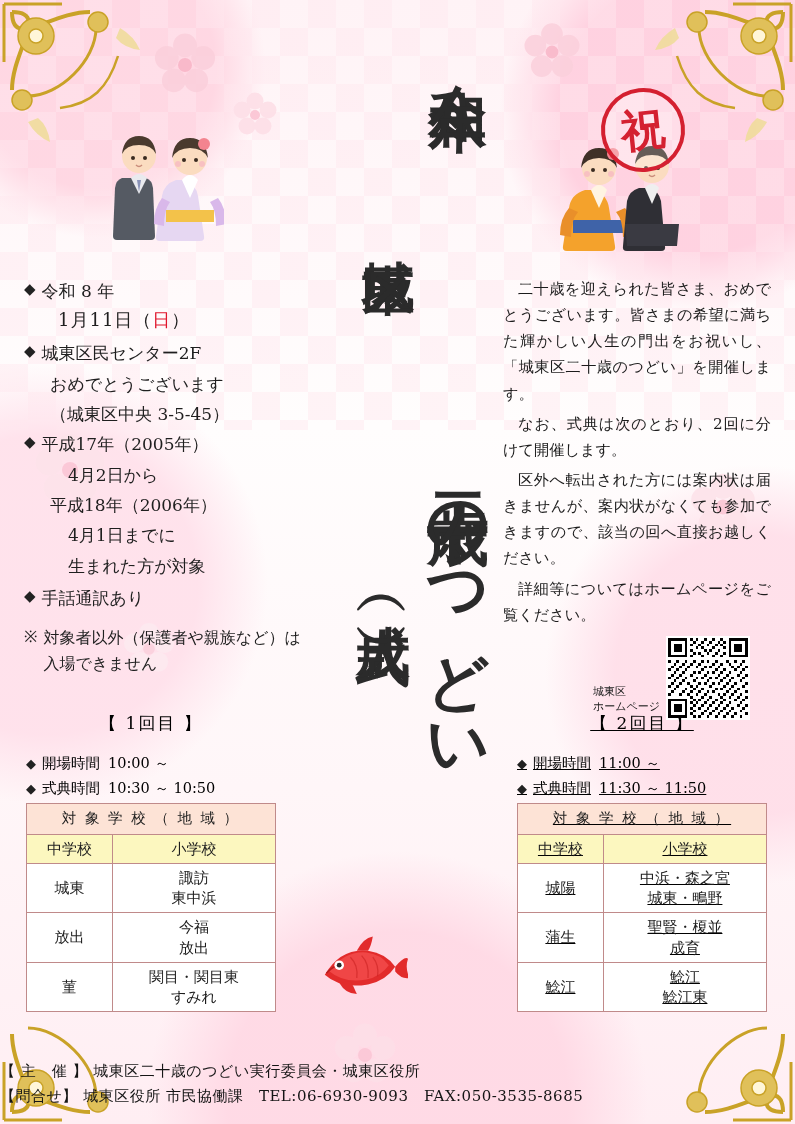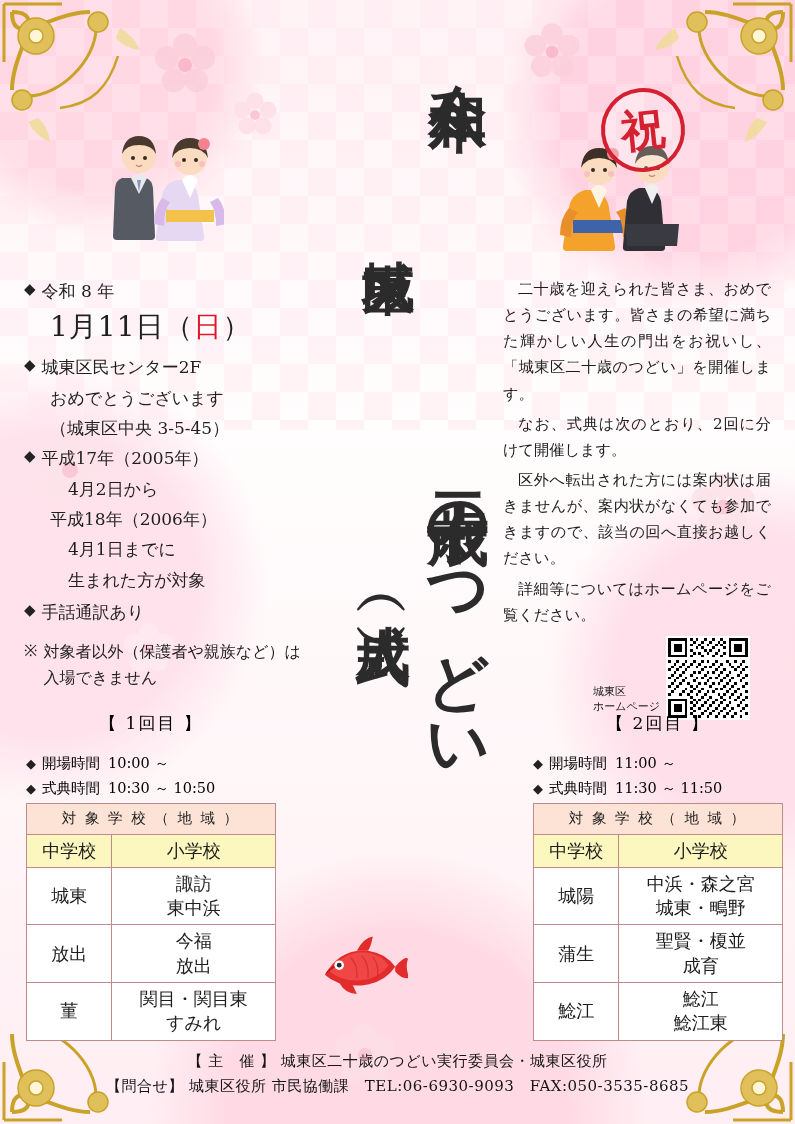--- a/index.html
+++ b/index.html
@@ -103,21 +103,21 @@
     position: absolute;
     left: 24px;
     top: 278px;
     width: 290px;
     font-family: "DejaVu Serif", serif;
     color: #1f1f1f;
   }
   .li-row { display: flex; align-items: flex-start; margin-bottom: 4px; }
   .di { color: #222; font-size: 15px; margin-right: 6px; line-height: 1.5; }
   .li-txt { font-size: 17px; line-height: 1.55; }
-  .big-date { font-size: 28px; letter-spacing: 1px; }
+  .big-date { font-size: 18px; letter-spacing: 1px; margin-left: 8px; }
   .big-date .sun { color: #e0152b; }
   .indent1 { padding-left: 26px; }
   .indent2 { padding-left: 44px; }
   .note { display: flex; margin-top: 14px; }
   .note .mark { font-size: 16px; margin-right: 6px; }
   .note .txt { font-size: 16px; line-height: 1.6; }
 
   
   #right-body {
     position: absolute;
@@ -135,46 +135,46 @@
 
   
   #qr-wrap { position: absolute; right: 26px; top: 636px; width: 176px; display: flex; align-items: flex-end; }
   #qr-label { font-family: "DejaVu Serif", serif; font-size: 11px; line-height: 1.3; color: #222; padding-bottom: 6px; margin-right: 6px; }
   #qr { width: 84px; height: 84px; background: #fff; padding: 2px; }
   #qr svg { display: block; }
 
   
   .session { position: absolute; width: 250px; font-family: "DejaVu Serif", serif; }
   #session1 { left: 26px; top: 712px; }
-  #session2 { right: 12px; top: 712px; }
+  #session2 { right: 28px; top: 712px; text-decoration: underline; }
   .s-head { text-align: center; font-size: 17px; letter-spacing: 2px; margin-bottom: 19px; }
   .s-line { display: flex; align-items: center; font-size: 14.5px; margin-bottom: 5px; }
   .s-line .di { font-size: 13px; }
   .tbl { width: 100%; border-collapse: collapse; }
   .tbl td, .tbl th {
     border: 1px solid #c08a8a;
     text-align: center;
-    font-size: 18px;
+    font-size: 15px;
     padding: 4px 2px;
     color: #1d1d1d;
     font-weight: normal;
     line-height: 1.35;
   }
   .tbl .cap { background: #fde3d6; letter-spacing: 2px; font-size: 14.5px; padding: 5px 2px; }
   .tbl .sub { background: #fcf7bf; }
   .tbl .cell { background: #ffffff; height: 46px; }
 
   
   #fish { position: absolute; left: 312px; top: 930px; width: 96px; height: 80px; }
 
   
   #footer {
     position: absolute;
-    left: 0; right: 0; bottom: 28px;
-    text-align: center;
+    left: 0; right: 0; bottom: 18px;
+    text-align: left;
     font-family: "DejaVu Serif", serif;
     color: #151515;
   }
   #footer .f1 { font-size: 15px; letter-spacing: 0.5px; margin-bottom: 6px; }
   #footer .f2 { font-size: 15px; letter-spacing: 0.5px; }
 
   
   .couple { position: absolute; }
   #couple-left { left: 104px; top: 118px; }
   #couple-right { right: 112px; top: 128px; }

